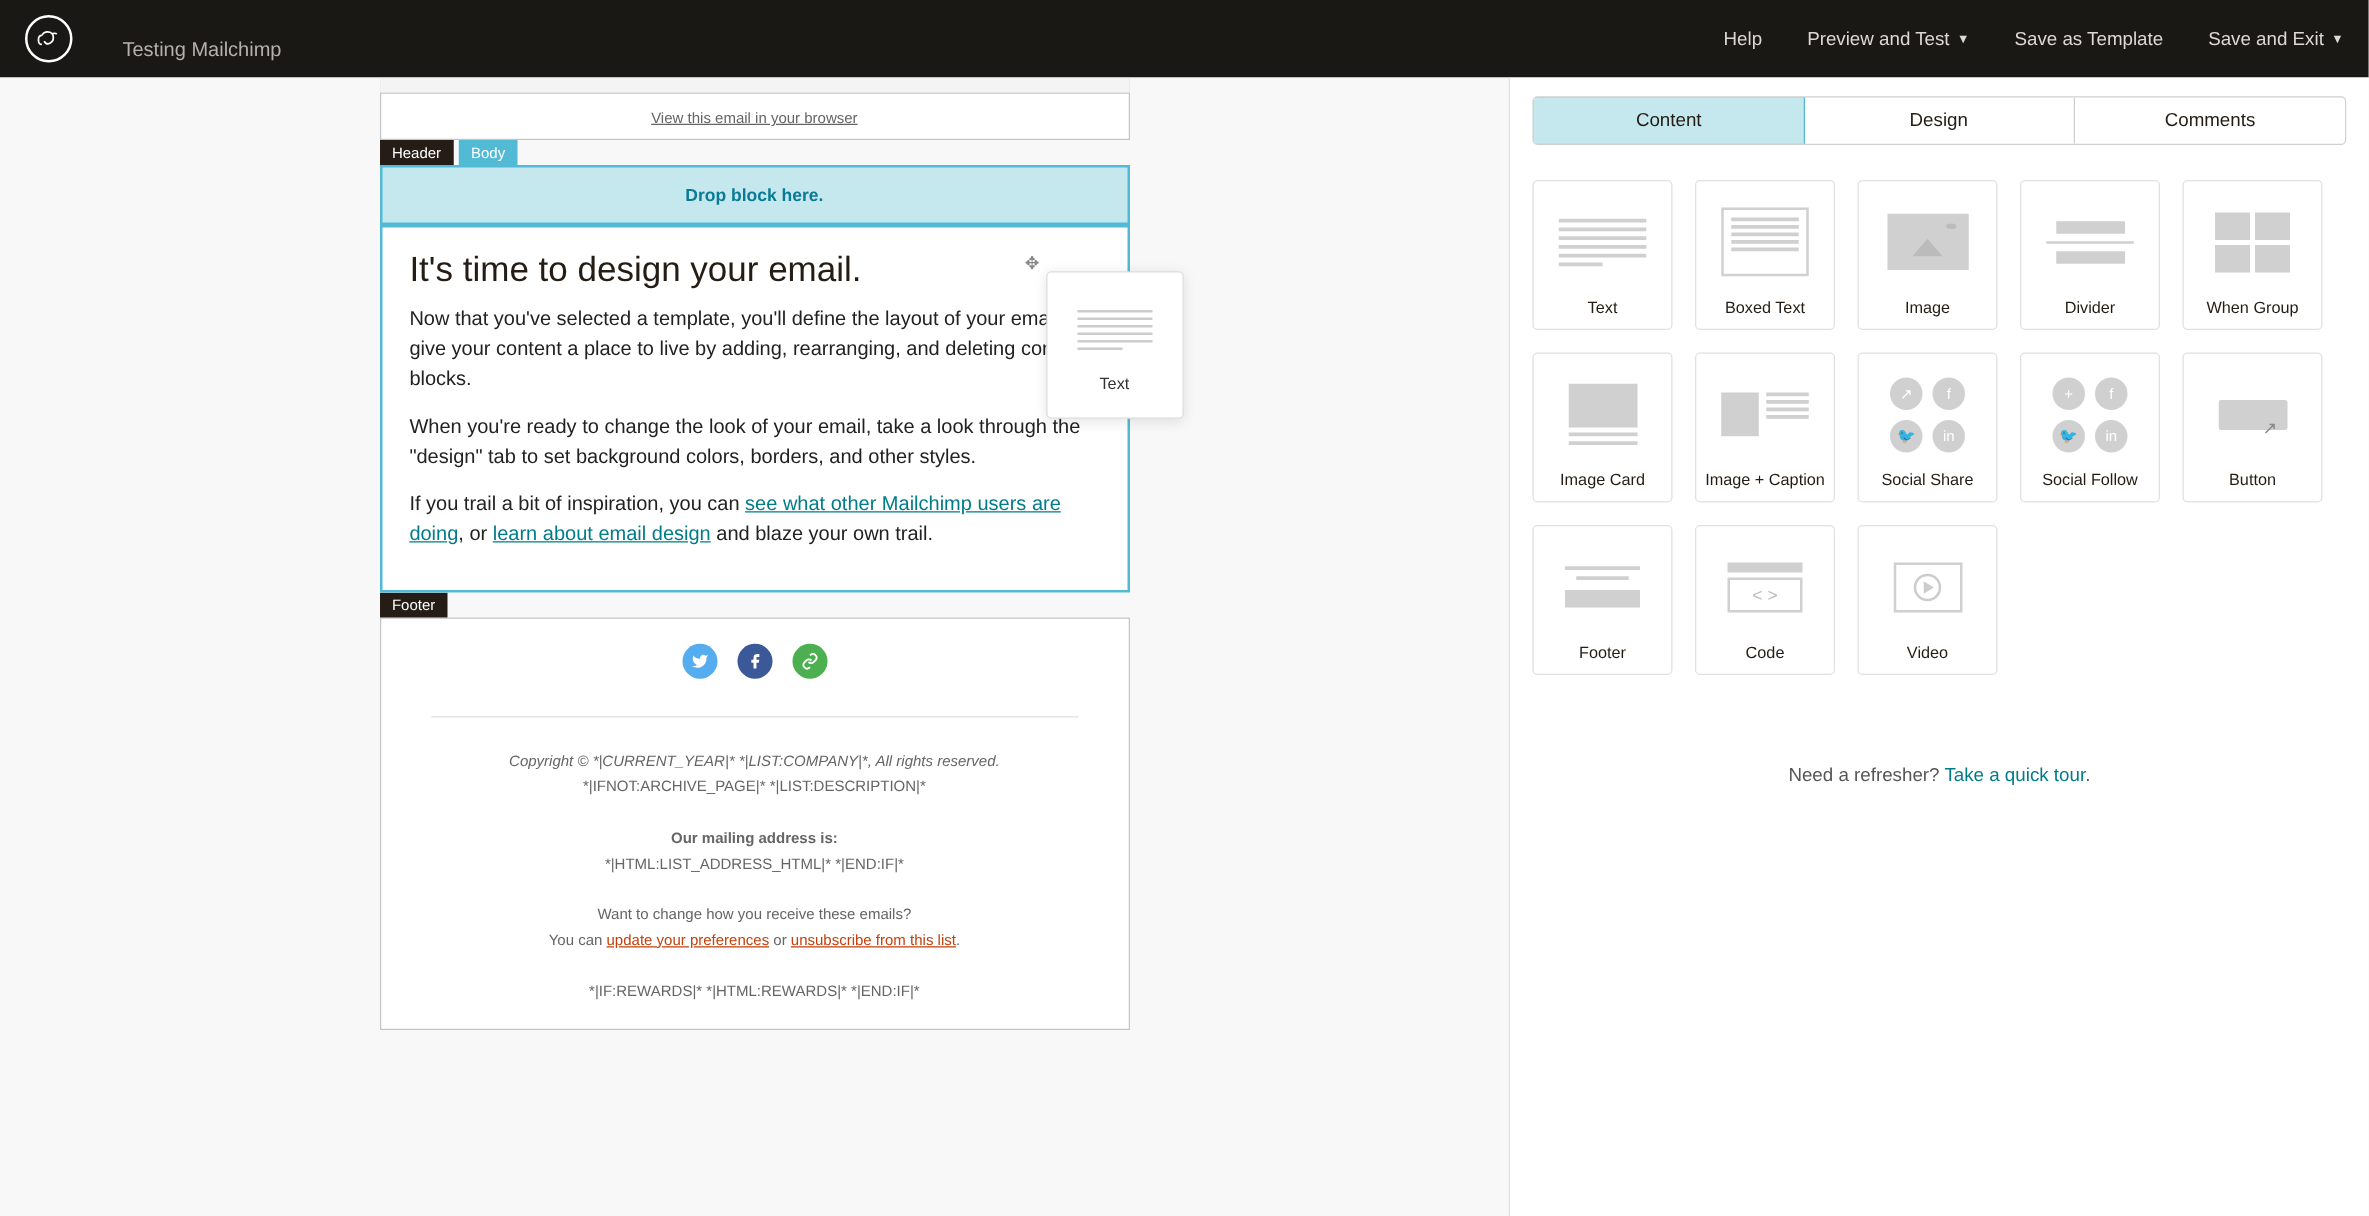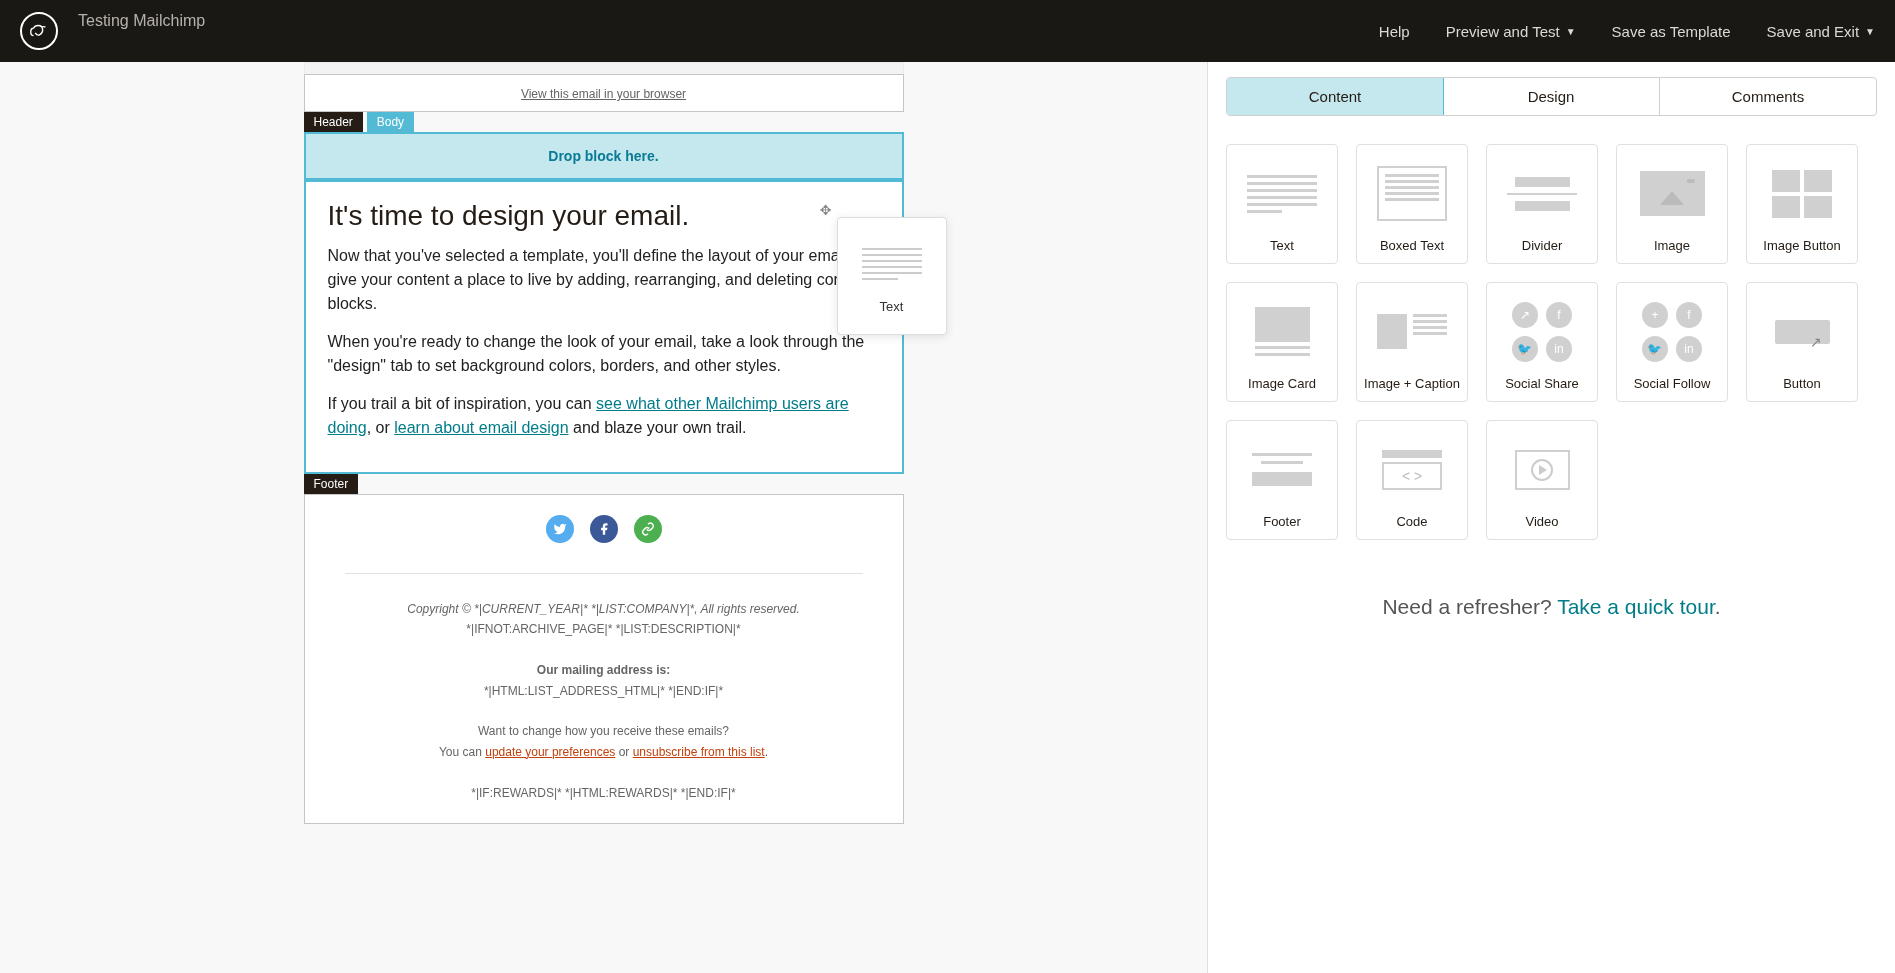--- a/index.html
+++ b/index.html
@@ -1,18 +1,18 @@
 <!DOCTYPE html>
 <html><head>
 <meta charset="utf-8">
 <style>
 *{margin:0;padding:0;box-sizing:border-box}
 body{font-family:-apple-system,BlinkMacSystemFont,"Segoe UI",Helvetica,Arial,sans-serif;font-size:14px;color:#241c15;background:#f8f8f8;width:1895px;height:973px;overflow:hidden}
 .topbar{height:62px;background:#1a1814;display:flex;align-items:center;color:#fff;padding:0 20px;justify-content:space-between}
-.topbar-left{display:flex;align-items:flex-start;gap:20px}
+.topbar-left{display:flex;align-items:flex-end;gap:40px}
 .logo-circle{width:38px;height:38px;border:2px solid #fff;border-radius:50%;display:flex;align-items:center;justify-content:center;font-size:18px}
 .campaign-name{color:#b5b1ac;font-size:16px}
 .topbar-right{display:flex;align-items:center;gap:36px}
 .top-link{color:#dcd9d4;font-size:15px;cursor:pointer;display:flex;align-items:center;gap:6px}
 .chev{font-size:10px}
 .main{display:flex;height:calc(973px - 62px)}
 .canvas-wrap{flex:1;display:flex;justify-content:center;padding-top:0;background:#f8f8f8;overflow:auto}
 .canvas{width:600px;margin-top:0}
 .section-label{background:#241c15;color:#fff;font-size:12px;padding:3px 10px;display:inline-block}
 .section-label.body{background:#52bad5}
@@ -73,21 +73,21 @@
 .th-btn::after{content:"↖";position:absolute;bottom:-6px;right:8px;color:#888;font-size:14px;transform:scaleX(-1)}
 .th-ftr{display:flex;flex-direction:column;gap:5px;width:60px;align-items:center}
 .th-ftr .l{height:3px;background:#d0d0d0;width:100%}
 .th-ftr .bar{height:14px;background:#d0d0d0;width:100%;margin-top:3px}
 .th-code{display:flex;flex-direction:column;gap:4px;width:60px;align-items:center}
 .th-code .t{height:8px;width:100%;background:#d0d0d0}
 .th-code .cb{height:28px;width:100%;border:2px solid #d0d0d0;display:flex;align-items:center;justify-content:center;color:#bbb;font-size:14px}
 .th-vid{width:55px;height:40px;border:2px solid #d0d0d0;display:flex;align-items:center;justify-content:center}
 .th-vid .play{width:22px;height:22px;border:2px solid #ccc;border-radius:50%;display:flex;align-items:center;justify-content:center}
 .th-vid .tri{width:0;height:0;border-top:5px solid transparent;border-bottom:5px solid transparent;border-left:8px solid #ccc;margin-left:2px}
-.refresher{text-align:center;margin-top:55px;color:#555;font-size:21px}
+.refresher{text-align:center;margin-top:72px;color:#555;font-size:15px}
 .refresher a{color:#007c89;text-decoration:none}
 .cards-area{opacity:.4;height:12px;background:#eee;border:1px solid #ddd;border-bottom:none}
 </style>
 </head>
 <body>
 
 <div class="topbar">
   <div class="topbar-left">
     <div class="logo-circle">
       <svg width="22" height="22" viewBox="0 0 24 24" fill="none" stroke="#fff" stroke-width="1.5">
@@ -198,44 +198,44 @@
               <div class="l"></div>
               <div class="l"></div>
               <div class="l"></div>
               <div class="l"></div>
             </div>
           </div>
           <div class="name">Boxed Text</div>
         </div>
       <div class="blk">
           <div class="thumb">
+            <div class="th-img"></div>
+          </div>
+          <div class="name">Image</div>
+        </div>
+      <div class="blk">
+          <div class="thumb">
             <div class="th-div">
               <div class="bar"></div>
               <div class="thin"></div>
               <div class="bar"></div>
             </div>
           </div>
           <div class="name">Divider</div>
-        </div>
-      <div class="blk">
-          <div class="thumb">
-            <div class="th-img"></div>
-          </div>
-          <div class="name">Image</div>
         </div>
       <div class="blk">
           <div class="thumb">
             <div class="th-imggrp">
               <div class="c"></div>
               <div class="c"></div>
               <div class="c"></div>
               <div class="c"></div>
             </div>
           </div>
-          <div class="name">Image Button</div>
+          <div class="name">When Group</div>
         </div>
       <div class="blk">
           <div class="thumb">
             <div class="th-imgcard">
               <div class="im"></div>
               <div class="l"></div>
               <div class="l"></div>
             </div>
           </div>
           <div class="name">Image Card</div>

